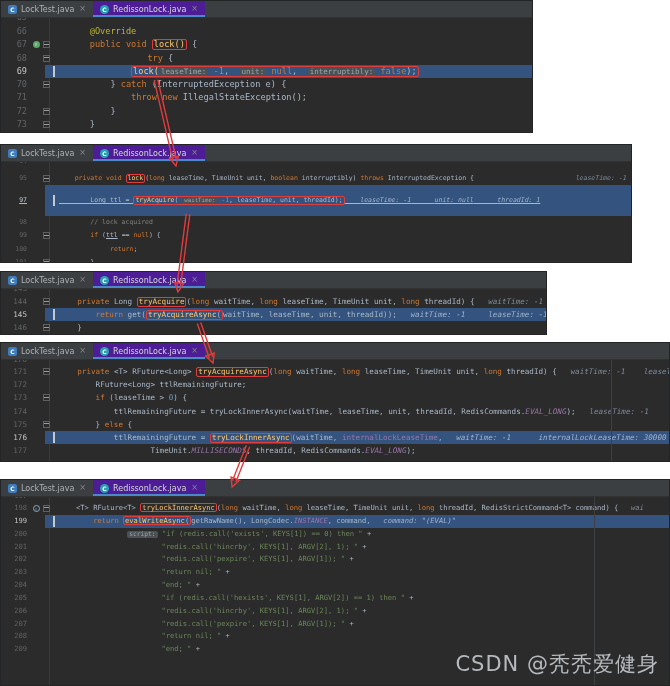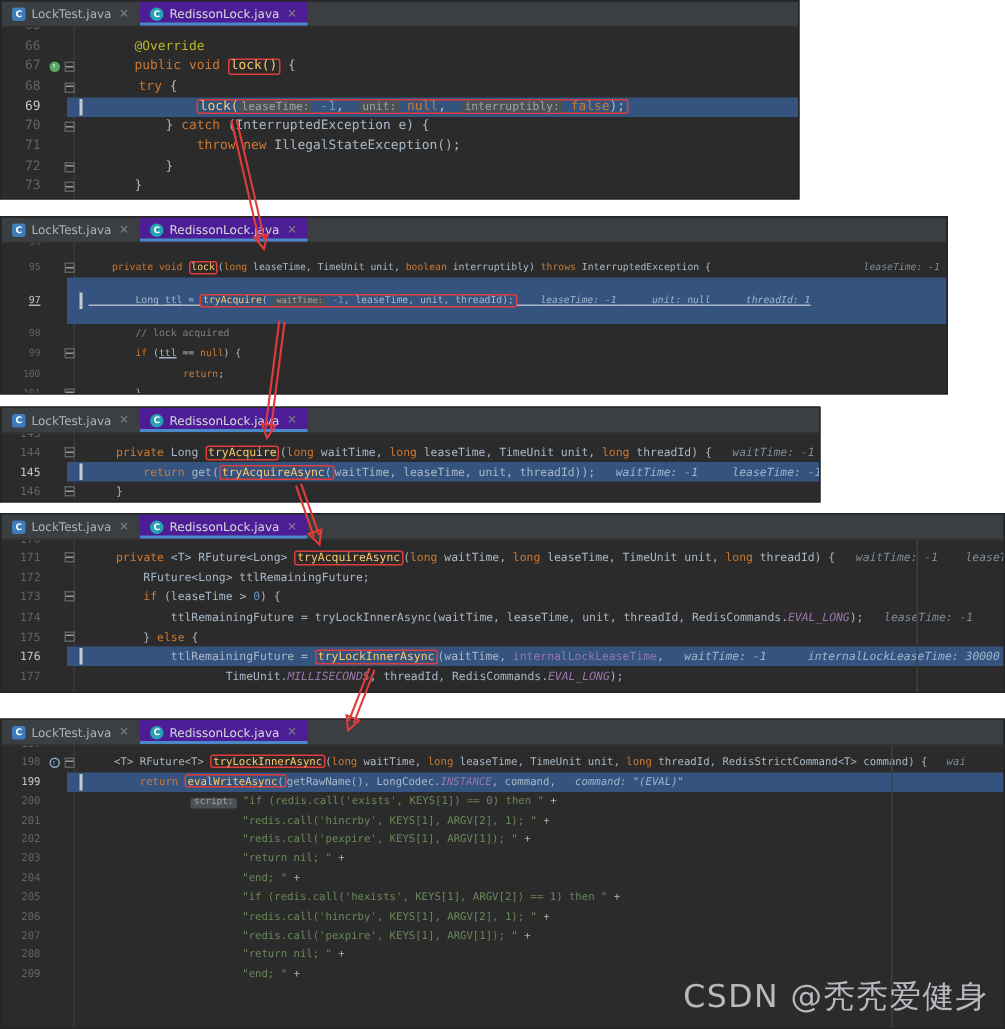--- a/index.html
+++ b/index.html
@@ -85,21 +85,21 @@
               <span class="fbox"></span>
             </span>
             <span class="codew" style="padding-left: 18px;"><span class="tk d">    </span><span class="tk k">public void </span><span class="rbox"><span class="tk m">lock()</span></span><span class="tk d"> {</span></span>
           </div>
           <div class="line" style="height: 13.3px; line-height: 13.3px;">
             <span class="gnum">68</span>
             <span class="gico"></span>
             <span class="gfold">
               <span class="fbox"></span>
             </span>
-            <span class="codew" style=""><span class="tk d">        </span><span class="tk k">try</span><span class="tk d"> {</span></span>
+            <span class="codew" style="padding-left: 18px; margin-left: 37px;"><span class="tk d">        </span><span class="tk k">try</span><span class="tk d"> {</span></span>
           </div>
           <div class="line sel" style="height: 13.3px; line-height: 13.3px;">
             <span class="gnum">69</span>
             <span class="gico"></span>
             <span class="gfold"></span>
             <span class="codew" style="padding-left: 18px;"><span class="tk d">            </span><span class="rbox"><span class="tk m">lock(</span><span class="chip">leaseTime:</span><span class="tk d"> </span><span class="tk n">-1</span><span class="tk d">,  </span><span class="chip">unit:</span><span class="tk d"> </span><span class="tk k">null</span><span class="tk d">,  </span><span class="chip">interruptibly:</span><span class="tk d"> </span><span class="tk k">false</span><span class="tk d">);</span></span></span>
           </div>
           <div class="line" style="height: 13.3px; line-height: 13.3px;">
             <span class="gnum">70</span>
             <span class="gico"></span>
@@ -175,21 +175,21 @@
             <span class="gico"></span>
             <span class="gfold">
               <span class="fbox"></span>
             </span>
             <span class="codew" style="padding-left: 8px;"><span class="tk d">        </span><span class="tk k">if</span><span class="tk d"> (</span><span class="tk u">ttl</span><span class="tk d"> == </span><span class="tk k">null</span><span class="tk d">) {</span></span>
           </div>
           <div class="line" style="height: 13.2px; line-height: 13.2px;">
             <span class="gnum">100</span>
             <span class="gico"></span>
             <span class="gfold"></span>
-            <span class="codew" style="padding-left: 24px;"><span class="tk d">            </span><span class="tk k">return</span><span class="tk d">;</span></span>
+            <span class="codew" style="padding-left: 12px;"><span class="tk d">            </span><span class="tk k">return</span><span class="tk d">;</span></span>
           </div>
           <div class="line" style="height: 13.2px; line-height: 13.2px;">
             <span class="gnum">101</span>
             <span class="gico"></span>
             <span class="gfold">
               <span class="fbox"></span>
             </span>
             <span class="codew" style="padding-left: 8px;"><span class="tk d">        }</span></span>
           </div>
         </div>

